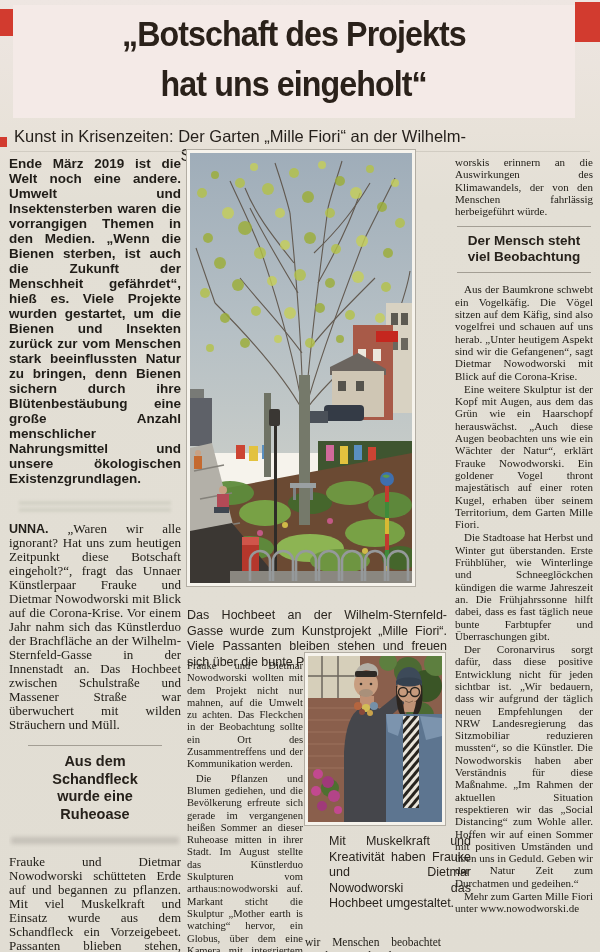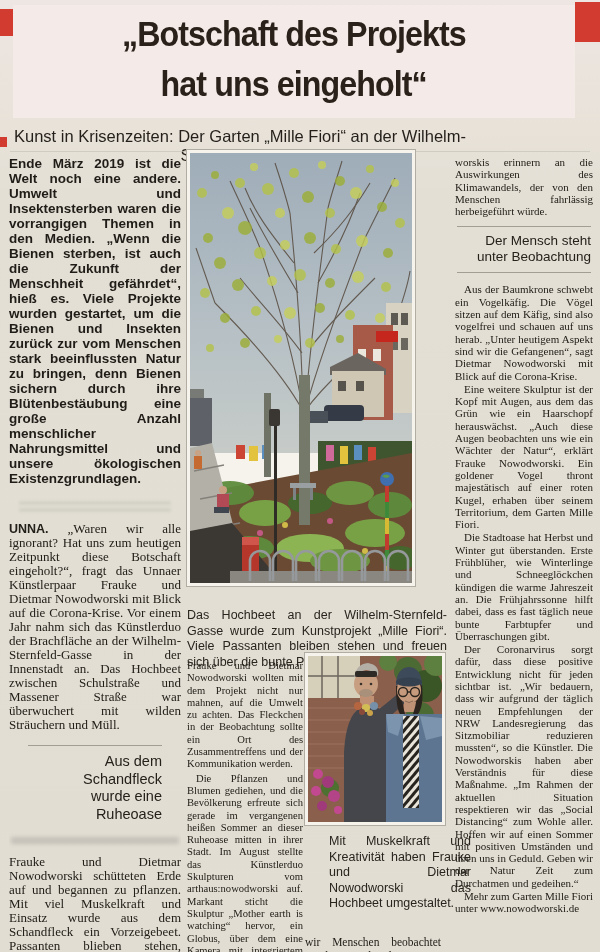--- a/index.html
+++ b/index.html
@@ -21,21 +21,21 @@
   .indent{text-indent:9px;}
 
   .col-left{left:9px;top:156px;width:172px;height:796px;}
   .lead{font-family:"Liberation Sans",sans-serif;font-weight:bold;font-size:13.5px;line-height:15px;color:#201d18;}
   .body-l{font-size:13px;line-height:14px;}
   .gap-bleed{height:36px;position:relative;}
   .bleed{position:absolute;left:10px;right:10px;top:12px;height:14px;opacity:.12;filter:blur(1.5px);
          background:repeating-linear-gradient(180deg,transparent 0 3px,#6a7a5e 3px 7px);}
   .dateline{font-family:"Liberation Sans",sans-serif;font-weight:bold;font-size:12.5px;}
 
-  .subhead{font-family:"Liberation Sans",sans-serif;font-weight:normal;text-align:right;color:#26211b;}
+  .subhead{font-family:"Liberation Sans",sans-serif;font-weight:bold;text-align:center;color:#26211b;}
   .subhead-left{margin:13px 19px 6px;border-top:1px solid #a39e94;padding:7px 0 8px;
                 font-size:14.5px;line-height:17.5px;}
   .smear{height:7px;margin:0 2px 11px;background:#b2aea6;filter:blur(2px);opacity:.6;}
 
   .photo{position:absolute;background:#f6f3ec;border:3px solid #f6f3ec;outline:1px solid #b2ada3;}
   .photo svg{display:block;}
   .photo-main{left:187px;top:150px;width:222px;height:430px;}
   .caption{position:absolute;font-family:"Liberation Sans",sans-serif;font-size:12.5px;line-height:15.5px;
            color:#29241e;text-align:justify;}
   .caption-main{left:187px;top:608px;width:260px;}
@@ -346,21 +346,21 @@
   <div class="caption caption-small">Mit Muskelkraft und Kreativität haben Frauke und Dietmar Nowodworski das Hochbeet umgestaltet.</div>
 
   <div class="midcont">
     <p>wir Menschen beobachtet werden und die Natur ignoriert haben? Die Nowod-</p>
   </div>
 
   <div class="col col-right">
     <p class="body-r">worskis erinnern an die Auswirkungen des Klimawandels, der von den Menschen fahrlässig herbeigeführt würde.</p>
     <div class="subhead subhead-right">
       <span>Der Mensch steht</span><br>
-      <span>unter Beobachtung</span>
+      <span>viel Beobachtung</span>
     </div>
     <p class="body-r indent">Aus der Baumkrone schwebt ein Vogelkäfig. Die Vögel sitzen auf dem Käfig, sind also vogelfrei und schauen auf uns herab. „Unter heutigem Aspekt sind wir die Gefangenen“, sagt Dietmar Nowodworski mit Blick auf die Corona-Krise.</p>
     <p class="body-r indent">Eine weitere Skulptur ist der Kopf mit Augen, aus dem das Grün wie ein Haarschopf herauswächst. „Auch diese Augen beobachten uns wie ein Wächter der Natur“, erklärt Frauke Nowodworski. Ein goldener Vogel thront majestätisch auf einer roten Kugel, erhaben über seinem Territorium, dem Garten Mille Fiori.</p>
     <p class="body-r indent">Die Stadtoase hat Herbst und Winter gut überstanden. Erste Frühblüher, wie Winterlinge und Schneeglöckchen kündigen die warme Jahreszeit an. Die Frühjahrssonne hilft dabei, dass es fast täglich neue bunte Farbtupfer und Überraschungen gibt.</p>
     <p class="body-r indent">Der Coronarvirus sorgt dafür, dass diese positive Entwicklung nicht für jeden sichtbar ist. „Wir bedauern, dass wir aufgrund der täglich neuen Empfehlungen der NRW Landesregierung das Sitzmobiliar reduzieren mussten“, so die Künstler. Die Nowodworskis haben aber Verständnis für diese Maßnahme. „Im Rahmen der aktuellen Situation respektieren wir das „Social Distancing“ zum Wohle aller. Hoffen wir auf einen Sommer mit positiven Umständen und üben uns in Geduld. Geben wir der Natur Zeit zum Durchatmen und gedeihen.“</p>
     <p class="body-r indent">Mehr zum Garten Mille Fiori unter www.nowodworski.de</p>
   </div>
 
 </div>
 

